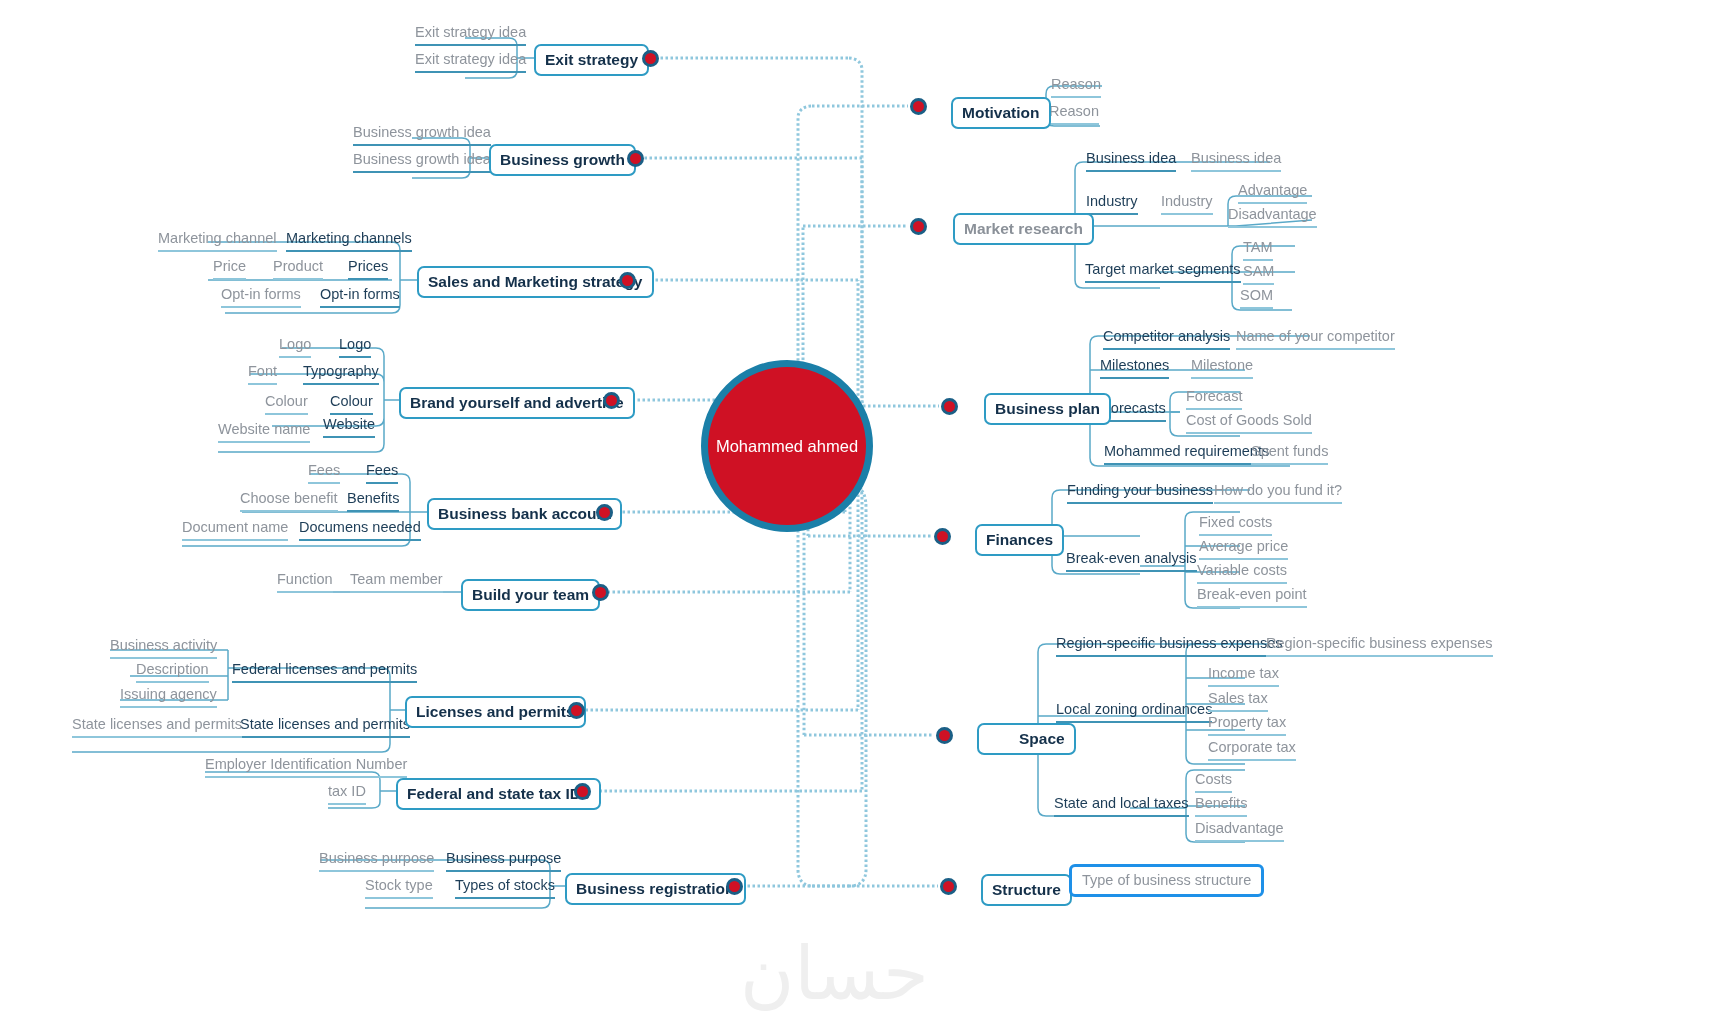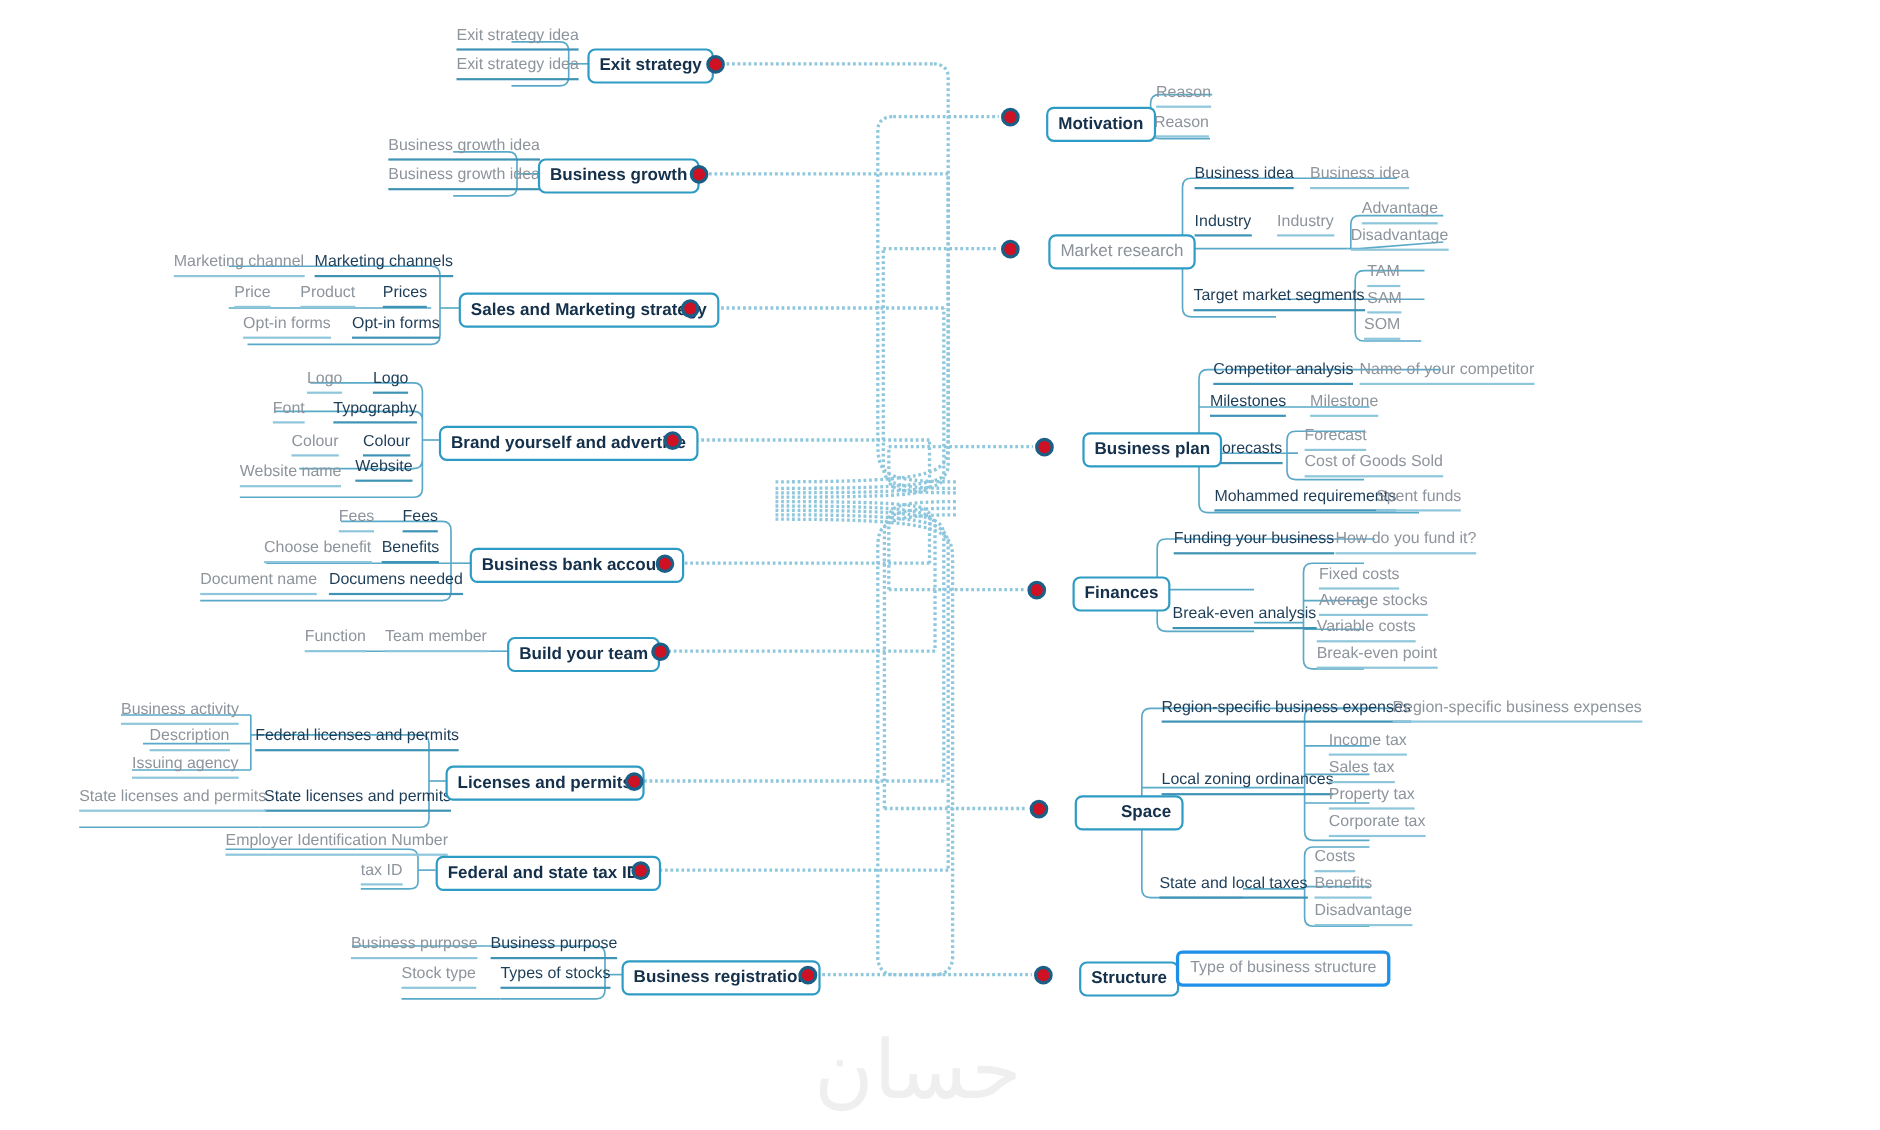--- a/index.html
+++ b/index.html
@@ -56,21 +56,21 @@
     border-radius: 7px;
     background: #ffffff;
     color: #14304a;
     font-size: 15.5px;
     font-weight: bold;
     padding: 5px 9px 6px 9px;
     white-space: nowrap;
     z-index: 5;
     line-height: 1.1;
   }
-  .l1.muted { color: #8b9199; font-weight: normal; }
+  .l1.muted { color: #8b9199; font-weight: bold; }
 
   
   .knob {
     position: absolute;
     width: 17px; height: 17px;
     border-radius: 50%;
     background: #cf1124;
     border: 3px solid #1b5f86;
     z-index: 7;
   }
@@ -213,20 +213,23 @@
       <path d="M1027,735 L1038,735"></path>
       <path d="M1038,652 L1038,808 M1038,652 q0,-8 8,-8 L1130,644 M1038,808 q0,8 8,8 L1130,816 M1038,716 L1130,716"></path>
       <path d="M1130,644 L1268,644"></path>
       <path d="M1130,716 L1186,716 M1186,652 L1186,756 M1186,652 q0,-8 8,-8 L1245,644 M1186,756 q0,8 8,8 L1245,764 M1186,678 L1245,678 M1186,704 L1245,704 M1186,730 L1245,730"></path>
       <path d="M1130,808 L1186,808 M1186,778 L1186,834 M1186,778 q0,-8 8,-8 L1245,770 M1186,834 q0,8 8,8 L1245,842 M1186,806 L1245,806"></path>
 
       <path d="M1054,886 L1070,886"></path>
     </g>
   </svg>
 
+  <div class="root-node">
+    <span>Mohammed ahmed</span>
+  </div>
 
   <div class="knob" style="left:642px; top:50px;"></div>
   <div class="knob" style="left:627px; top:150px;"></div>
   <div class="knob" style="left:619px; top:272px;"></div>
   <div class="knob" style="left:603px; top:392px;"></div>
   <div class="knob" style="left:596px; top:504px;"></div>
   <div class="knob" style="left:592px; top:584px;"></div>
   <div class="knob" style="left:568px; top:702px;"></div>
   <div class="knob" style="left:574px; top:783px;"></div>
   <div class="knob" style="left:726px; top:878px;"></div>
@@ -398,21 +401,21 @@
     <span>Finances</span></div>
   <div class="lf dark" style="left:1067px; top:482px;">
     <span>Funding your business</span></div>
   <div class="lf pale" style="left:1214px; top:482px;">
     <span>How do you fund it?</span></div>
   <div class="lf dark" style="left:1066px; top:550px;">
     <span>Break-even analysis</span></div>
   <div class="lf pale" style="left:1199px; top:514px;">
     <span>Fixed costs</span></div>
   <div class="lf pale" style="left:1199px; top:538px;">
-    <span>Average stocks</span></div>
+    <span>Average price</span></div>
   <div class="lf pale" style="left:1197px; top:562px;">
     <span>Variable costs</span></div>
   <div class="lf pale" style="left:1197px; top:586px;">
     <span>Break-even point</span></div>
 
   <div class="l1" style="left:977px; top:723px;padding-left:40px;">
     <span>Space</span></div>
   <div class="lf dark" style="left:1056px; top:635px;">
     <span>Region-specific business expenses</span></div>
   <div class="lf pale" style="left:1266px; top:635px;">

